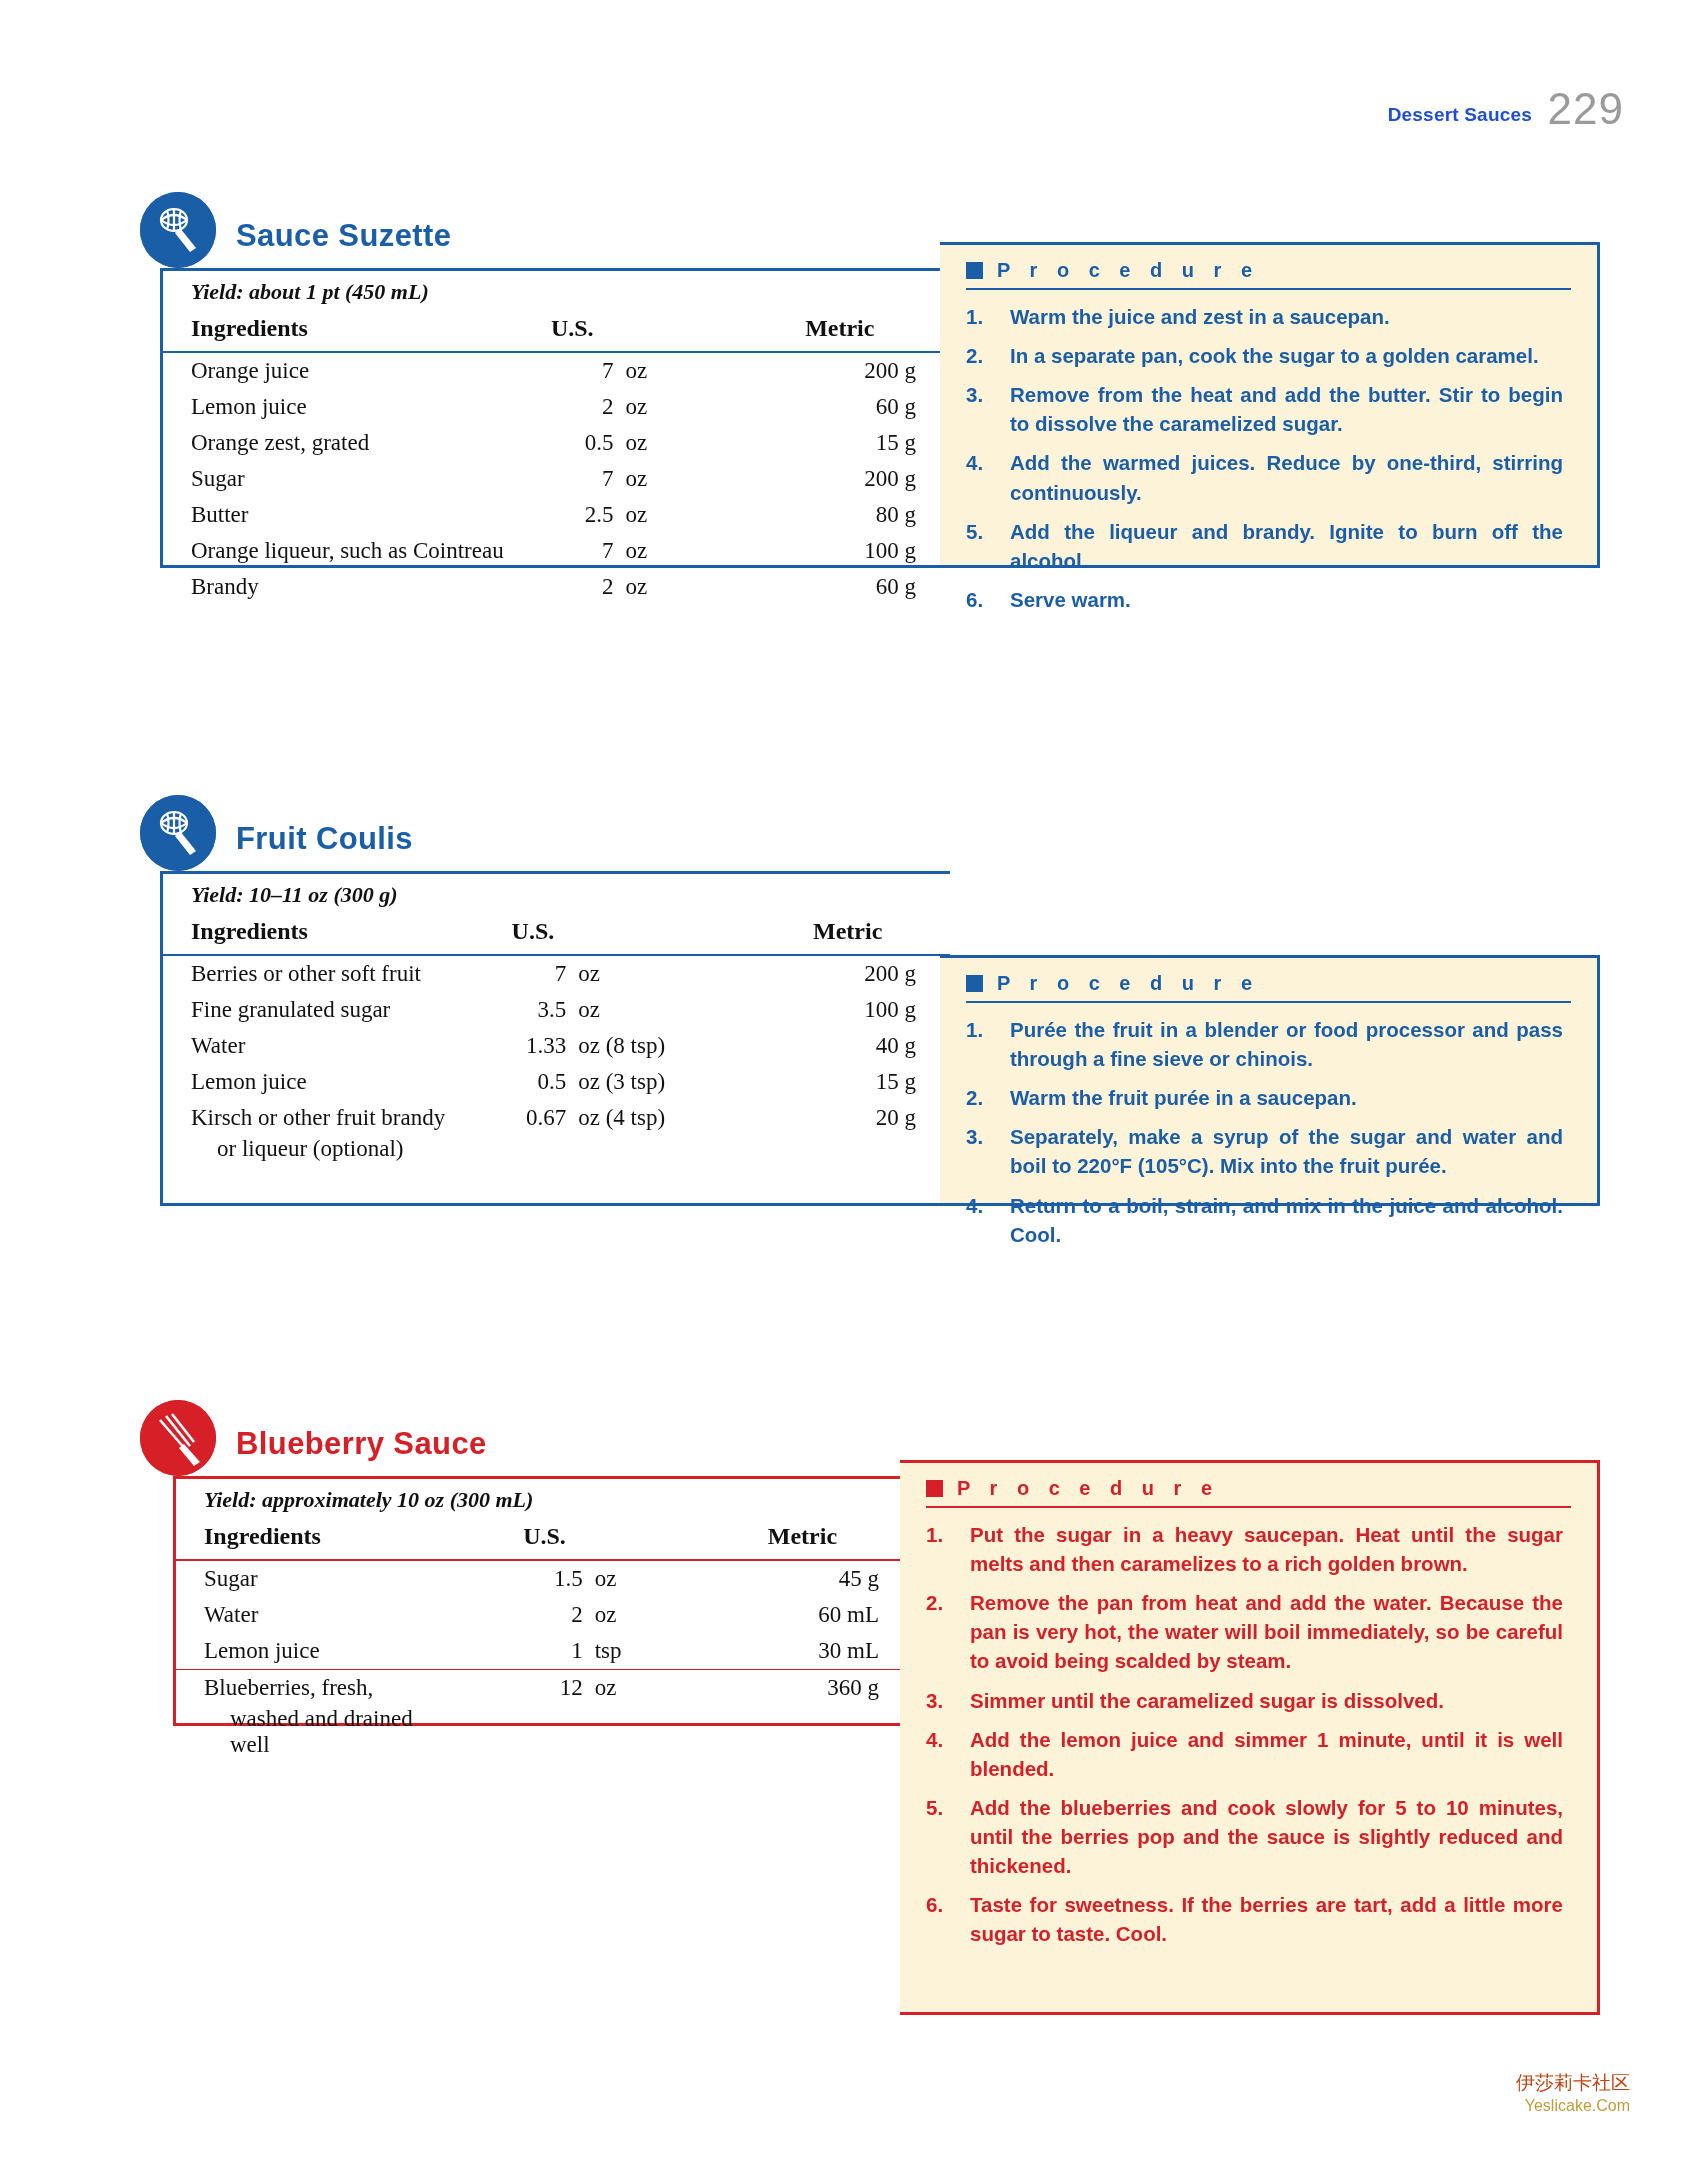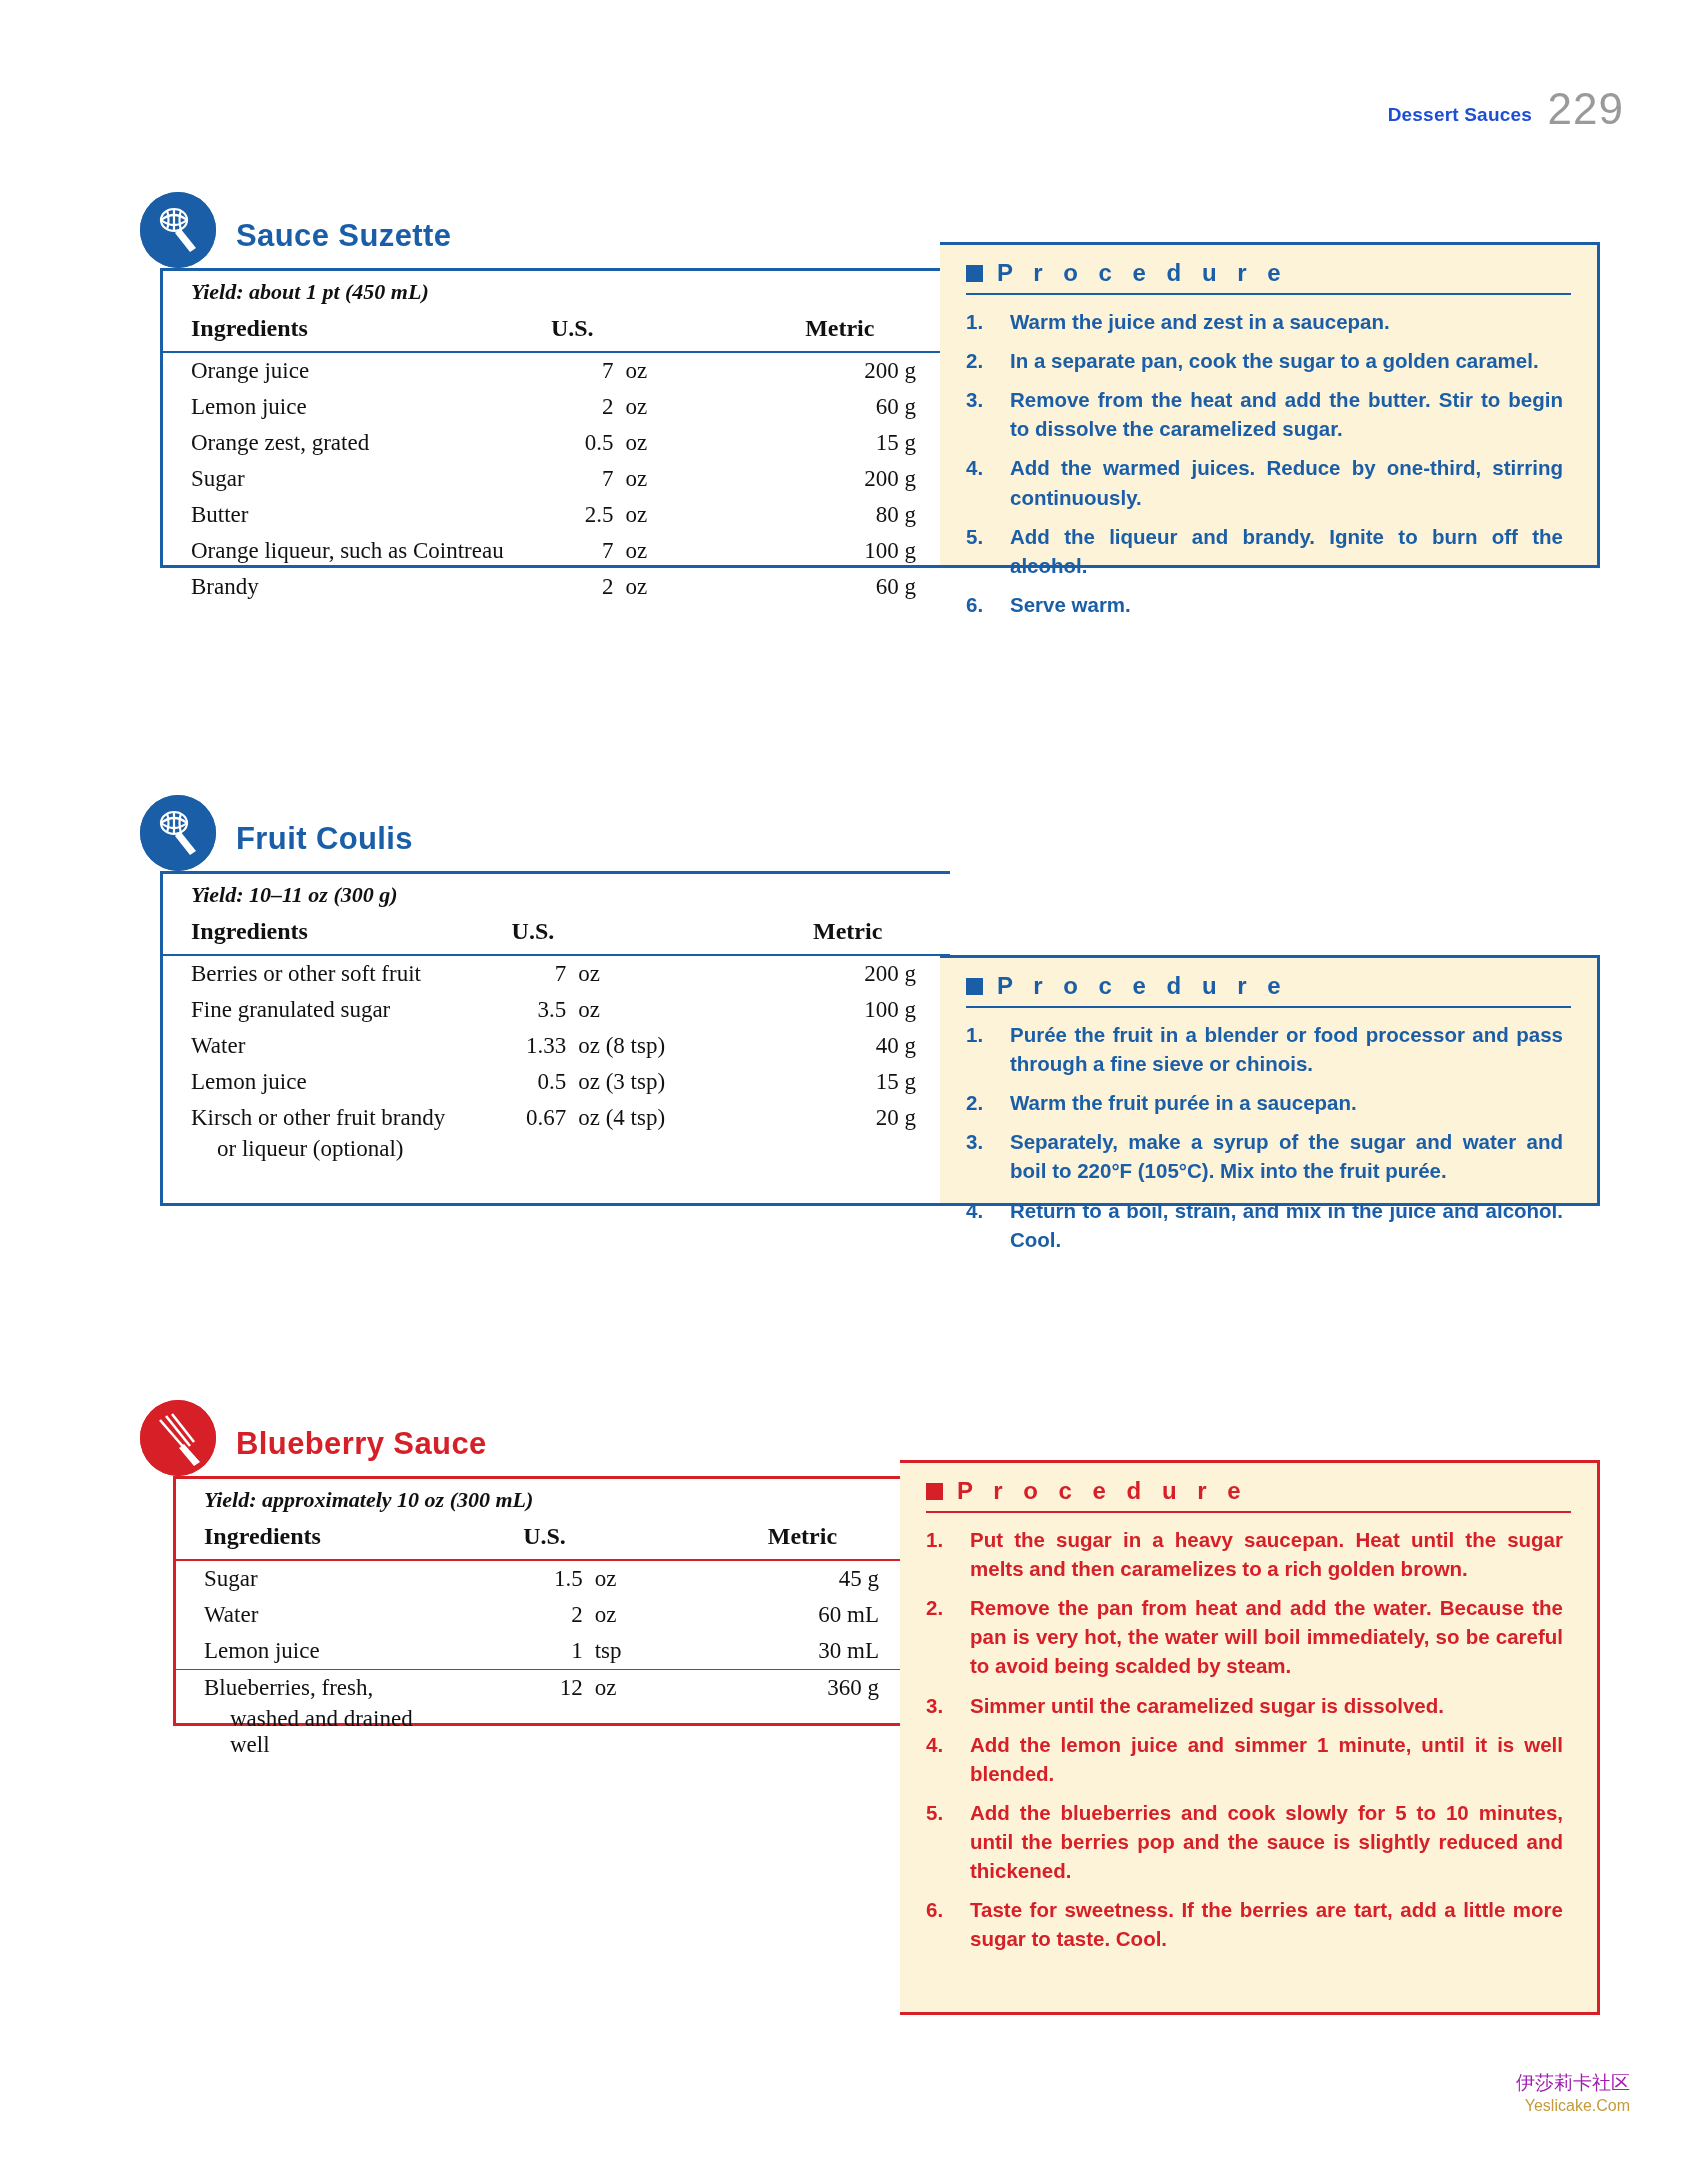--- a/index.html
+++ b/index.html
@@ -150,21 +150,21 @@
   }
   .proc-square {
     width: 17px; height: 17px;
     flex: 0 0 auto;
   }
   .proc-square.blue { background: #1b5ea8; }
   .proc-square.red  { background: #d61f26; }
   .proc-label {
     font-family: "Liberation Sans", sans-serif;
     font-weight: bold;
-    font-size: 24px;
+    font-size: 20px;
     letter-spacing: 7px;
   }
   .proc-label.blue { color: #1b5ea8; }
   .proc-label.red  { color: #d61f26; }
   .proc-headrule {
     margin: 6px 26px 0 26px;
     height: 2px;
   }
   .proc-headrule.blue { background: #1b5ea8; }
   .proc-headrule.red  { background: #d61f26; }
@@ -199,21 +199,21 @@
   ol.steps.red,  ol.steps.red li::before  { color: #d61f26; }
 
   .watermark {
     position: absolute;
     right: 70px;
     bottom: 58px;
     text-align: right;
     font-family: "Liberation Sans", sans-serif;
     line-height: 1.35;
   }
-  .watermark .w1 { color: #a21caf; font-size: 19px; }
+  .watermark .w1 { color: #c2410c; font-size: 19px; }
   .watermark .w2 { color: #c49a3a; font-size: 16px; }
 </style>
 </head>
 <body>
 
 <div class="page">
 
   <div class="running-head">Dessert Sauces</div>
   <div class="folio">229</div>
 

